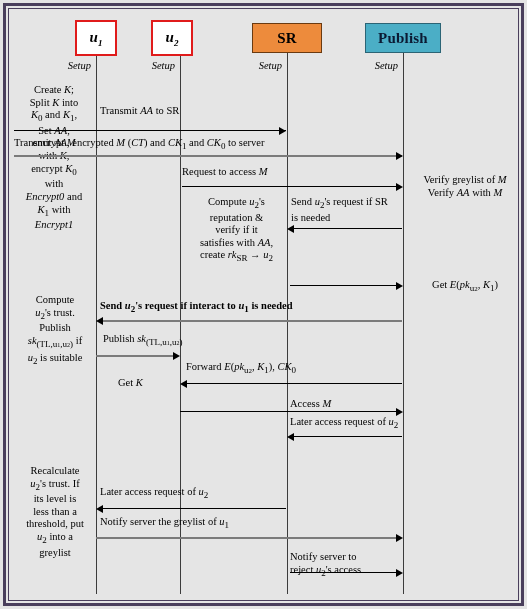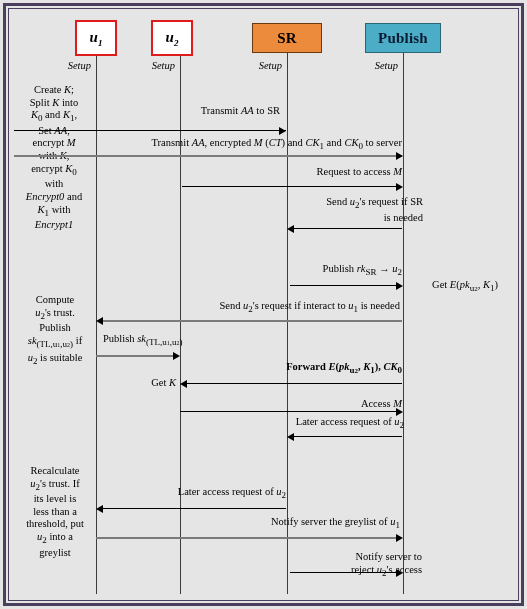--- a/index.html
+++ b/index.html
@@ -115,24 +115,24 @@
     border-left: 7px solid #000;
   }
   .arrow-head.left {
     border-right: 7px solid #000;
   }
   .arrow-label {
     position: absolute;
     font-size: 10.5px;
     line-height: 12.6px;
     color: #000;
-    text-align: right;
+    text-align: left;
     white-space: nowrap;
   }
-  .arrow-label.wrap { white-space: normal; margin-left: 20px; }
+  .arrow-label.wrap { white-space: normal; }
   .arrow-label i { font-style: italic; }
   .mathvar { font-style: italic; }
 </style>
 </head>
 <body>
 
 <div id="canvas">
 
   <div class="frame-outer"></div>
   <div class="frame-inner"></div>
@@ -185,59 +185,67 @@
   </div>
   <div class="arrow-line grey" style="left:14px; top:155px; width:388px;"></div>
   <div class="arrow-head right" style="left:396px; top:151.5px;"></div>
 
   <div class="arrow-label" style="left:182px; top:166px; width:220px;">
     Request to access <i>M</i>
   </div>
   <div class="arrow-line" style="left:182px; top:186px; width:214px;"></div>
   <div class="arrow-head right" style="left:396px; top:182.5px;"></div>
 
-
+  <div class="note" style="left:407px; top:174px; width:116px;">
+    Verify greylist of <i>M</i><br>
+    Verify <i>AA</i> with <i>M</i>
+  </div>
+
+  <div class="note" style="left:190px; top:196px; width:93px;">
+    Compute <i>u</i><span class="sub">2</span>'s<br>
+    reputation &amp;<br>
+    verify if it<br>
+    satisfies with <i>AA</i>,<br>
+    create <i>rk</i><span class="sub">SR</span> → <i>u</i><span class="sub">2</span>
+  </div>
 
   <div class="arrow-label wrap" style="left:291px; top:196px; width:112px;">
     Send <i>u</i><span class="sub">2</span>'s request if SR<br>is needed
   </div>
   <div class="arrow-line" style="left:294px; top:228px; width:108px;"></div>
   <div class="arrow-head left" style="left:287px; top:224.5px;"></div>
 
-  <div class="arrow-label" style="left:290px; top:263px; width:112px;">
-    Publish <i>rk</i><span class="sub">SR</span> → <i>u</i><span class="sub">2</span>
-  </div>
   <div class="arrow-line" style="left:290px; top:285px; width:106px;"></div>
   <div class="arrow-head right" style="left:396px; top:281.5px;"></div>
 
   <div class="note" style="left:407px; top:279px; width:116px;">
     Get <i>E</i>(<i>pk</i><span class="sub">u<span style="font-size:7px">2</span></span>, <i>K</i><span class="sub">1</span>)
   </div>
 
   <div class="note" style="left:14px; top:294px; width:82px;">
     Compute<br>
     <i>u</i><span class="sub">2</span>'s trust.<br>
     Publish<br>
     <i>sk</i><span class="sub">(TL,u<span style="font-size:6px">1</span>,u<span style="font-size:6px">2</span>)</span> if<br>
     <i>u</i><span class="sub">2</span> is suitable
   </div>
 
-  <div class="arrow-label" style="left:100px; top:300px; width:300px;">
+  <div class="arrow-label" style="left:100px; top:300px; width:300px;font-weight:bold;">
     Send <i>u</i><span class="sub">2</span>'s request if interact to <i>u</i><span class="sub">1</span> is needed
   </div>
   <div class="arrow-line grey" style="left:103px; top:320px; width:299px;"></div>
   <div class="arrow-head left" style="left:96px; top:316.5px;"></div>
 
   <div class="arrow-label" style="left:103px; top:333px; width:160px; text-align:left;">
     Publish <i>sk</i><span class="sub">(TL,u<span style="font-size:6px">1</span>,u<span style="font-size:6px">2</span>)</span>
   </div>
   <div class="arrow-line grey" style="left:96px; top:355px; width:77px;"></div>
   <div class="arrow-head right" style="left:173px; top:351.5px;"></div>
 
-  <div class="arrow-label" style="left:186px; top:361px; width:216px;font-weight:bold;">
+  <div class="arrow-label" style="left:186px; top:361px; width:216px;">
     Forward <i>E</i>(<i>pk</i><span class="sub">u<span style="font-size:7px">2</span></span>, <i>K</i><span class="sub">1</span>), <i>CK</i><span class="sub">0</span>
   </div>
   <div class="arrow-line" style="left:187px; top:383px; width:215px;"></div>
   <div class="arrow-head left" style="left:180px; top:379.5px;"></div>
 
   <div class="arrow-label" style="left:118px; top:377px; width:58px;">
     Get <i>K</i>
   </div>
 
   <div class="arrow-label" style="left:290px; top:398px; width:112px;">

